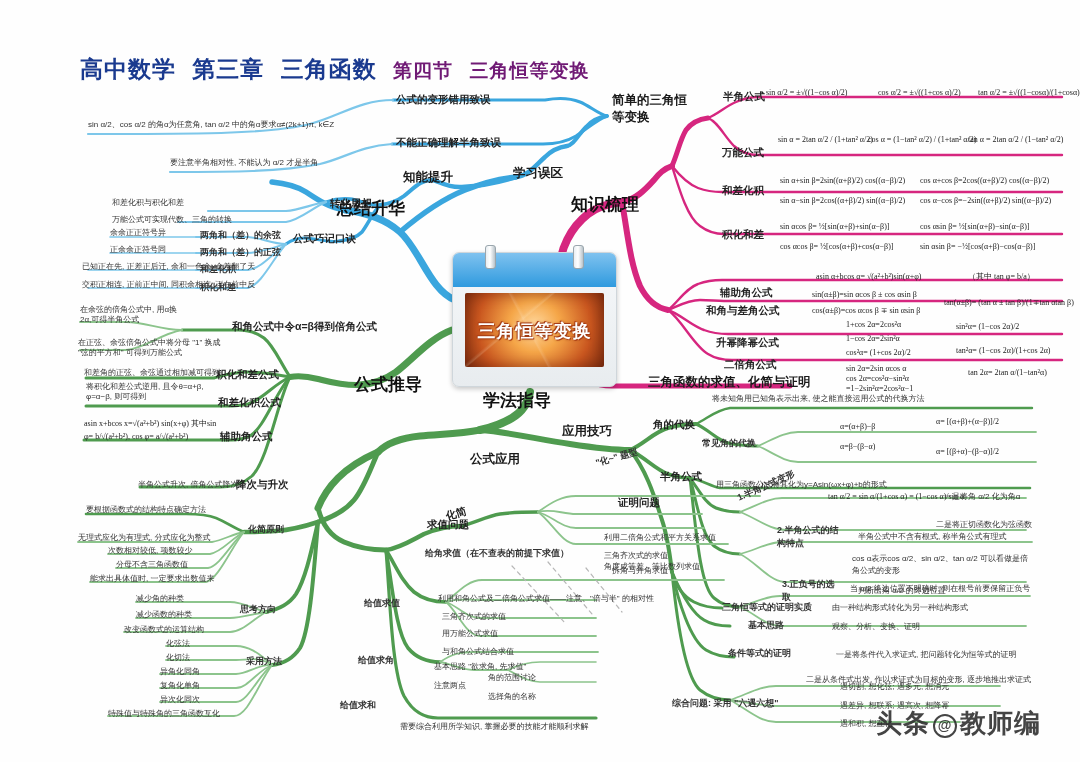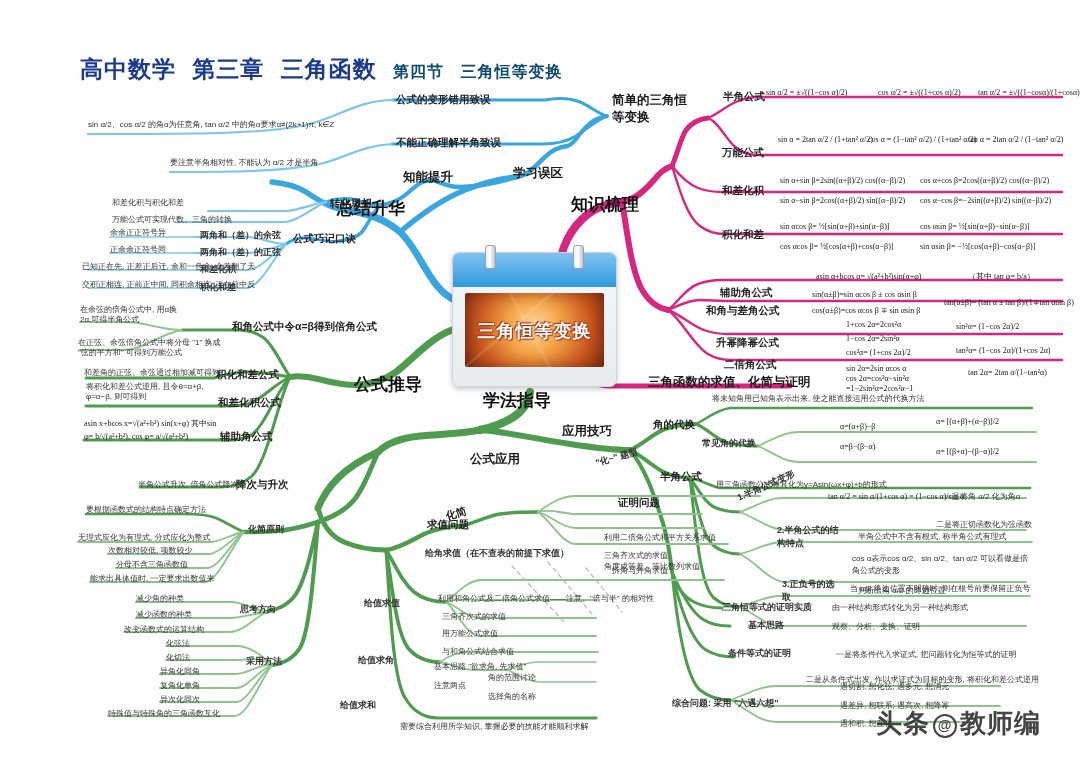--- a/index.html
+++ b/index.html
@@ -19,21 +19,21 @@
 
   
   .title{
     position:absolute; left:80px; top:54px;
     white-space:nowrap;
     font-weight:bold;
     color:#1f3a93;
     letter-spacing:1px;
   }
   .title .t1{font-size:23px;color:#1a3a8f;}
-  .title .t2{font-size:16px;color:#0c4a6e;}
+  .title .t2{font-size:19px;color:#701a75;}
 
   
   .n{
     position:absolute;
     white-space:nowrap;
     line-height:1.25;
     font-size:9.5px;
     color:#222;
   }
   .n.w{white-space:normal;}
@@ -402,21 +402,21 @@
   <div class="n tiny" style="left:858px;top:586px">判断出角 α/2 的终边位置</div>
   <div class="n tiny" style="left:850px;top:584px">当 α/2 终边位置不明确时, 则在根号前要保留正负号</div>
 
   <div class="n lvl3" style="left:618px;top:496px">证明问题</div>
   <div class="n lvl4" style="left:722px;top:602px">三角恒等式的证明实质</div>
   <div class="n tiny" style="left:832px;top:603px">由一种结构形式转化为另一种结构形式</div>
   <div class="n lvl4" style="left:748px;top:620px">基本思路</div>
   <div class="n tiny" style="left:832px;top:622px">观察、分析、变换、证明</div>
   <div class="n lvl4" style="left:728px;top:648px">条件等式的证明</div>
   <div class="n tiny" style="left:836px;top:650px">一是将条件代入求证式, 把问题转化为恒等式的证明</div>
-  <div class="n tiny" style="left:806px;top:675px">二是从条件式出发, 作以求证式为目标的变形, 将积化和差公式逆用</div>
+  <div class="n tiny" style="left:806px;top:675px">二是从条件式出发, 作以求证式为目标的变形, 逐步地推出求证式</div>
   <div class="n lvl4" style="left:672px;top:698px">综合问题: 采用 "六遇六想"</div>
   <div class="n tiny" style="left:840px;top:682px">遇切割, 想化弦; 遇多元, 想消元</div>
   <div class="n tiny" style="left:840px;top:701px">遇差异, 想联系; 遇高次, 想降幂</div>
   <div class="n tiny" style="left:840px;top:719px">遇和积, 想互化</div>
 
   <div class="n lvl3 rot-a" style="left:446px;top:510px">化简</div>
   <div class="n lvl4" style="left:248px;top:524px">化简原则</div>
   <div class="n tiny" style="left:86px;top:505px">要根据函数式的结构特点确定方法</div>
   <div class="n tiny" style="left:78px;top:533px">无理式应化为有理式, 分式应化为整式</div>
   <div class="n tiny" style="left:108px;top:546px">次数相对较低, 项数较少</div>

